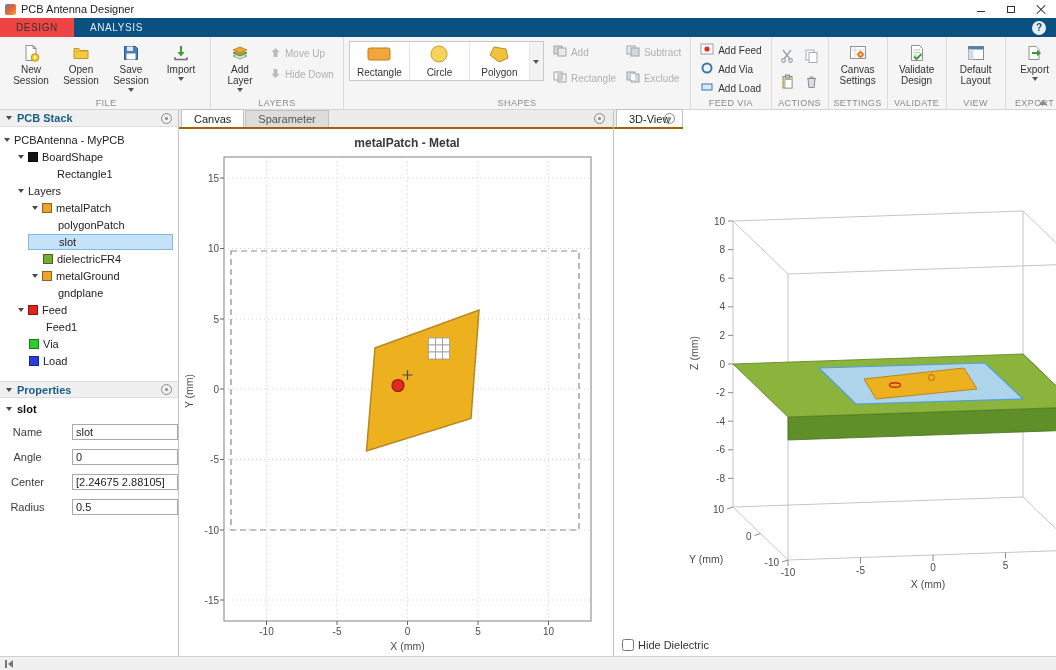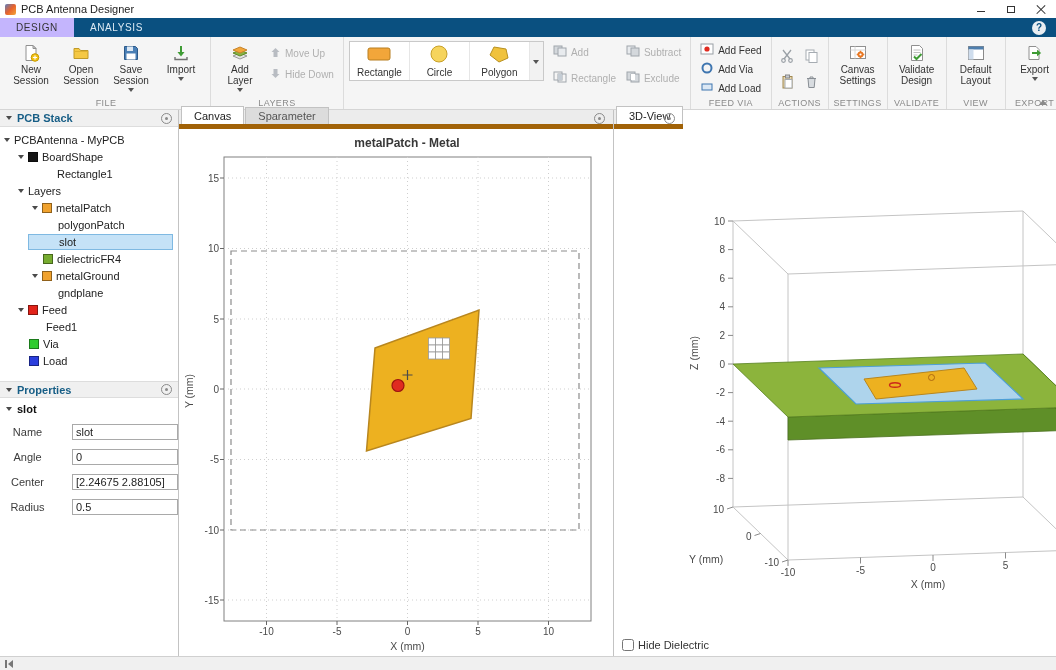--- a/index.html
+++ b/index.html
@@ -15,21 +15,21 @@
   .ic-min { width:8px; height:1px; background:#333; margin-top:5px; }
   .ic-max { width:8px; height:7px; border:1px solid #333; }
   .ic-close { position:relative; width:10px; height:10px; }
   .ic-close span { position:absolute; left:-1px; top:4.5px; width:12px; height:1.2px; background:#333; }
   .ic-close span:first-child { transform:rotate(45deg); }
   .ic-close span:last-child { transform:rotate(-45deg); }
 
   
   .tabstrip { height:19px; background:#0a5080; display:flex; align-items:stretch; position:relative; }
   .rtab { display:flex; align-items:center; padding:0 16px; font-size:10px; letter-spacing:.6px; color:#dceaf4; }
-  .rtab.active { background:#c4b5fd; color:#333; }
+  .rtab.active { background:#ef4444; color:#333; }
   .help { position:absolute; right:10px; top:2.5px; width:14px; height:14px; border-radius:50%; background:#e9eef2; color:#0a5080; font-size:10px; font-weight:bold; display:flex; align-items:center; justify-content:center; }
 
   
   .ribbon { height:73px; background:#f5f5f5; border-bottom:1px solid #d5d5d5; display:flex; align-items:stretch; padding-left:2px; position:relative; }
   .rgroup { position:relative; display:flex; align-items:flex-start; gap:2px; padding:3px 5px 13px 5px; border-right:1px solid #dcdcdc; }
   .glabel { position:absolute; bottom:1px; left:0; right:0; text-align:center; font-size:9px; color:#8a8a8a; letter-spacing:.4px; }
   .btn-big { width:48px; display:flex; flex-direction:column; align-items:center; gap:1px; padding:2px 1px; font-size:10px; line-height:11px; text-align:center; color:#333; border:1px solid transparent; }
   .bicon { height:20px; display:flex; align-items:center; justify-content:center; }
   .caret { width:0; height:0; border-left:3px solid transparent; border-right:3px solid transparent; border-top:4px solid #555; margin-top:1px; }
   .btn-small { display:flex; align-items:center; gap:4px; font-size:10px; color:#333; padding:1px 4px; height:18px; white-space:nowrap; }
@@ -62,21 +62,21 @@
   .sw { width:10px; height:10px; border:1px solid rgba(0,0,0,.4); flex:none; }
   .tlabel { font-size:11px; color:#222; white-space:nowrap; }
   .selbox { flex:1; margin-right:5px; height:16px; display:flex; align-items:center; background:#c5e2f7; border:1px solid #7fb9e2; }
 
   .pselrow { display:flex; align-items:center; gap:5px; padding:5px 6px 0 6px; font-weight:bold; color:#111; flex:none; }
   .prow { display:flex; align-items:center; margin-top:9px; flex:none; }
   .plabel { width:55px; text-align:center; color:#3c3c3c; flex:none; }
   .prow input { margin-left:17px; width:106px; height:16px; border:1px solid #a9a9a9; font-size:11px; font-family:inherit; padding:0 3px; color:#222; background:#fff; }
   .pfill { flex:1; }
 
-  .doctabs { height:19px; background:#ececec; border-bottom:5px solid #a16207; display:flex; align-items:flex-end; padding-left:2px; gap:1px; position:relative; flex:none;text-align:right; }
+  .doctabs { height:19px; background:#ececec; border-bottom:2px solid #a16207; display:flex; align-items:flex-end; padding-left:2px; gap:1px; position:relative; flex:none;text-align:right; }
   .dtab { height:17px; display:flex; align-items:center; padding:0 12px; font-size:11px; background:#dcdcdc; border:1px solid #c2c2c2; border-bottom:none; color:#555; }
   .dtab.active { background:#fff; color:#222; height:18px; }
   .doctabs .dotcircle { position:absolute; right:8px; top:3px; }
 
   .svgtick { font-size:10px; fill:#4a4a4a; }
   .svglabel { font-size:10.5px; fill:#4a4a4a; }
   .svgtitle { font-size:12px; font-weight:bold; fill:#383838; }
 
   .hideDiv { position:absolute; bottom:5px; left:8px; display:flex; align-items:center; gap:4px; font-size:11px; color:#333; }
   .hideDiv input { width:12px; height:12px; }
@@ -240,20 +240,21 @@
       </div>
       <div class="btn-small disabled">
         <span><svg width="14" height="12">
               <rect x="1" y="1" width="8" height="8" fill="#d4d8dc" stroke="#a0a6ac"></rect>
               <rect x="5" y="3" width="8" height="8" fill="#d4d8dc" stroke="#a0a6ac"></rect>
               <rect x="5" y="3" width="4" height="6" fill="#fff"></rect>
             </svg></span>
         <span>Exclude</span>
       </div>
     </div>
+    <div class="glabel">SHAPES</div>
   </div>
 
   <div class="rgroup">
     <div class="vstack" style="padding-top:1px; gap:1px;">
       <div class="btn-small">
         <span><svg width="14" height="14">
               <rect x="1" y="2" width="12" height="10" fill="#fff" stroke="#9aa0a6"></rect>
               <circle cx="7" cy="7" r="2.6" fill="#e02b20"></circle>
             </svg></span>
         <span>Add Feed</span>

